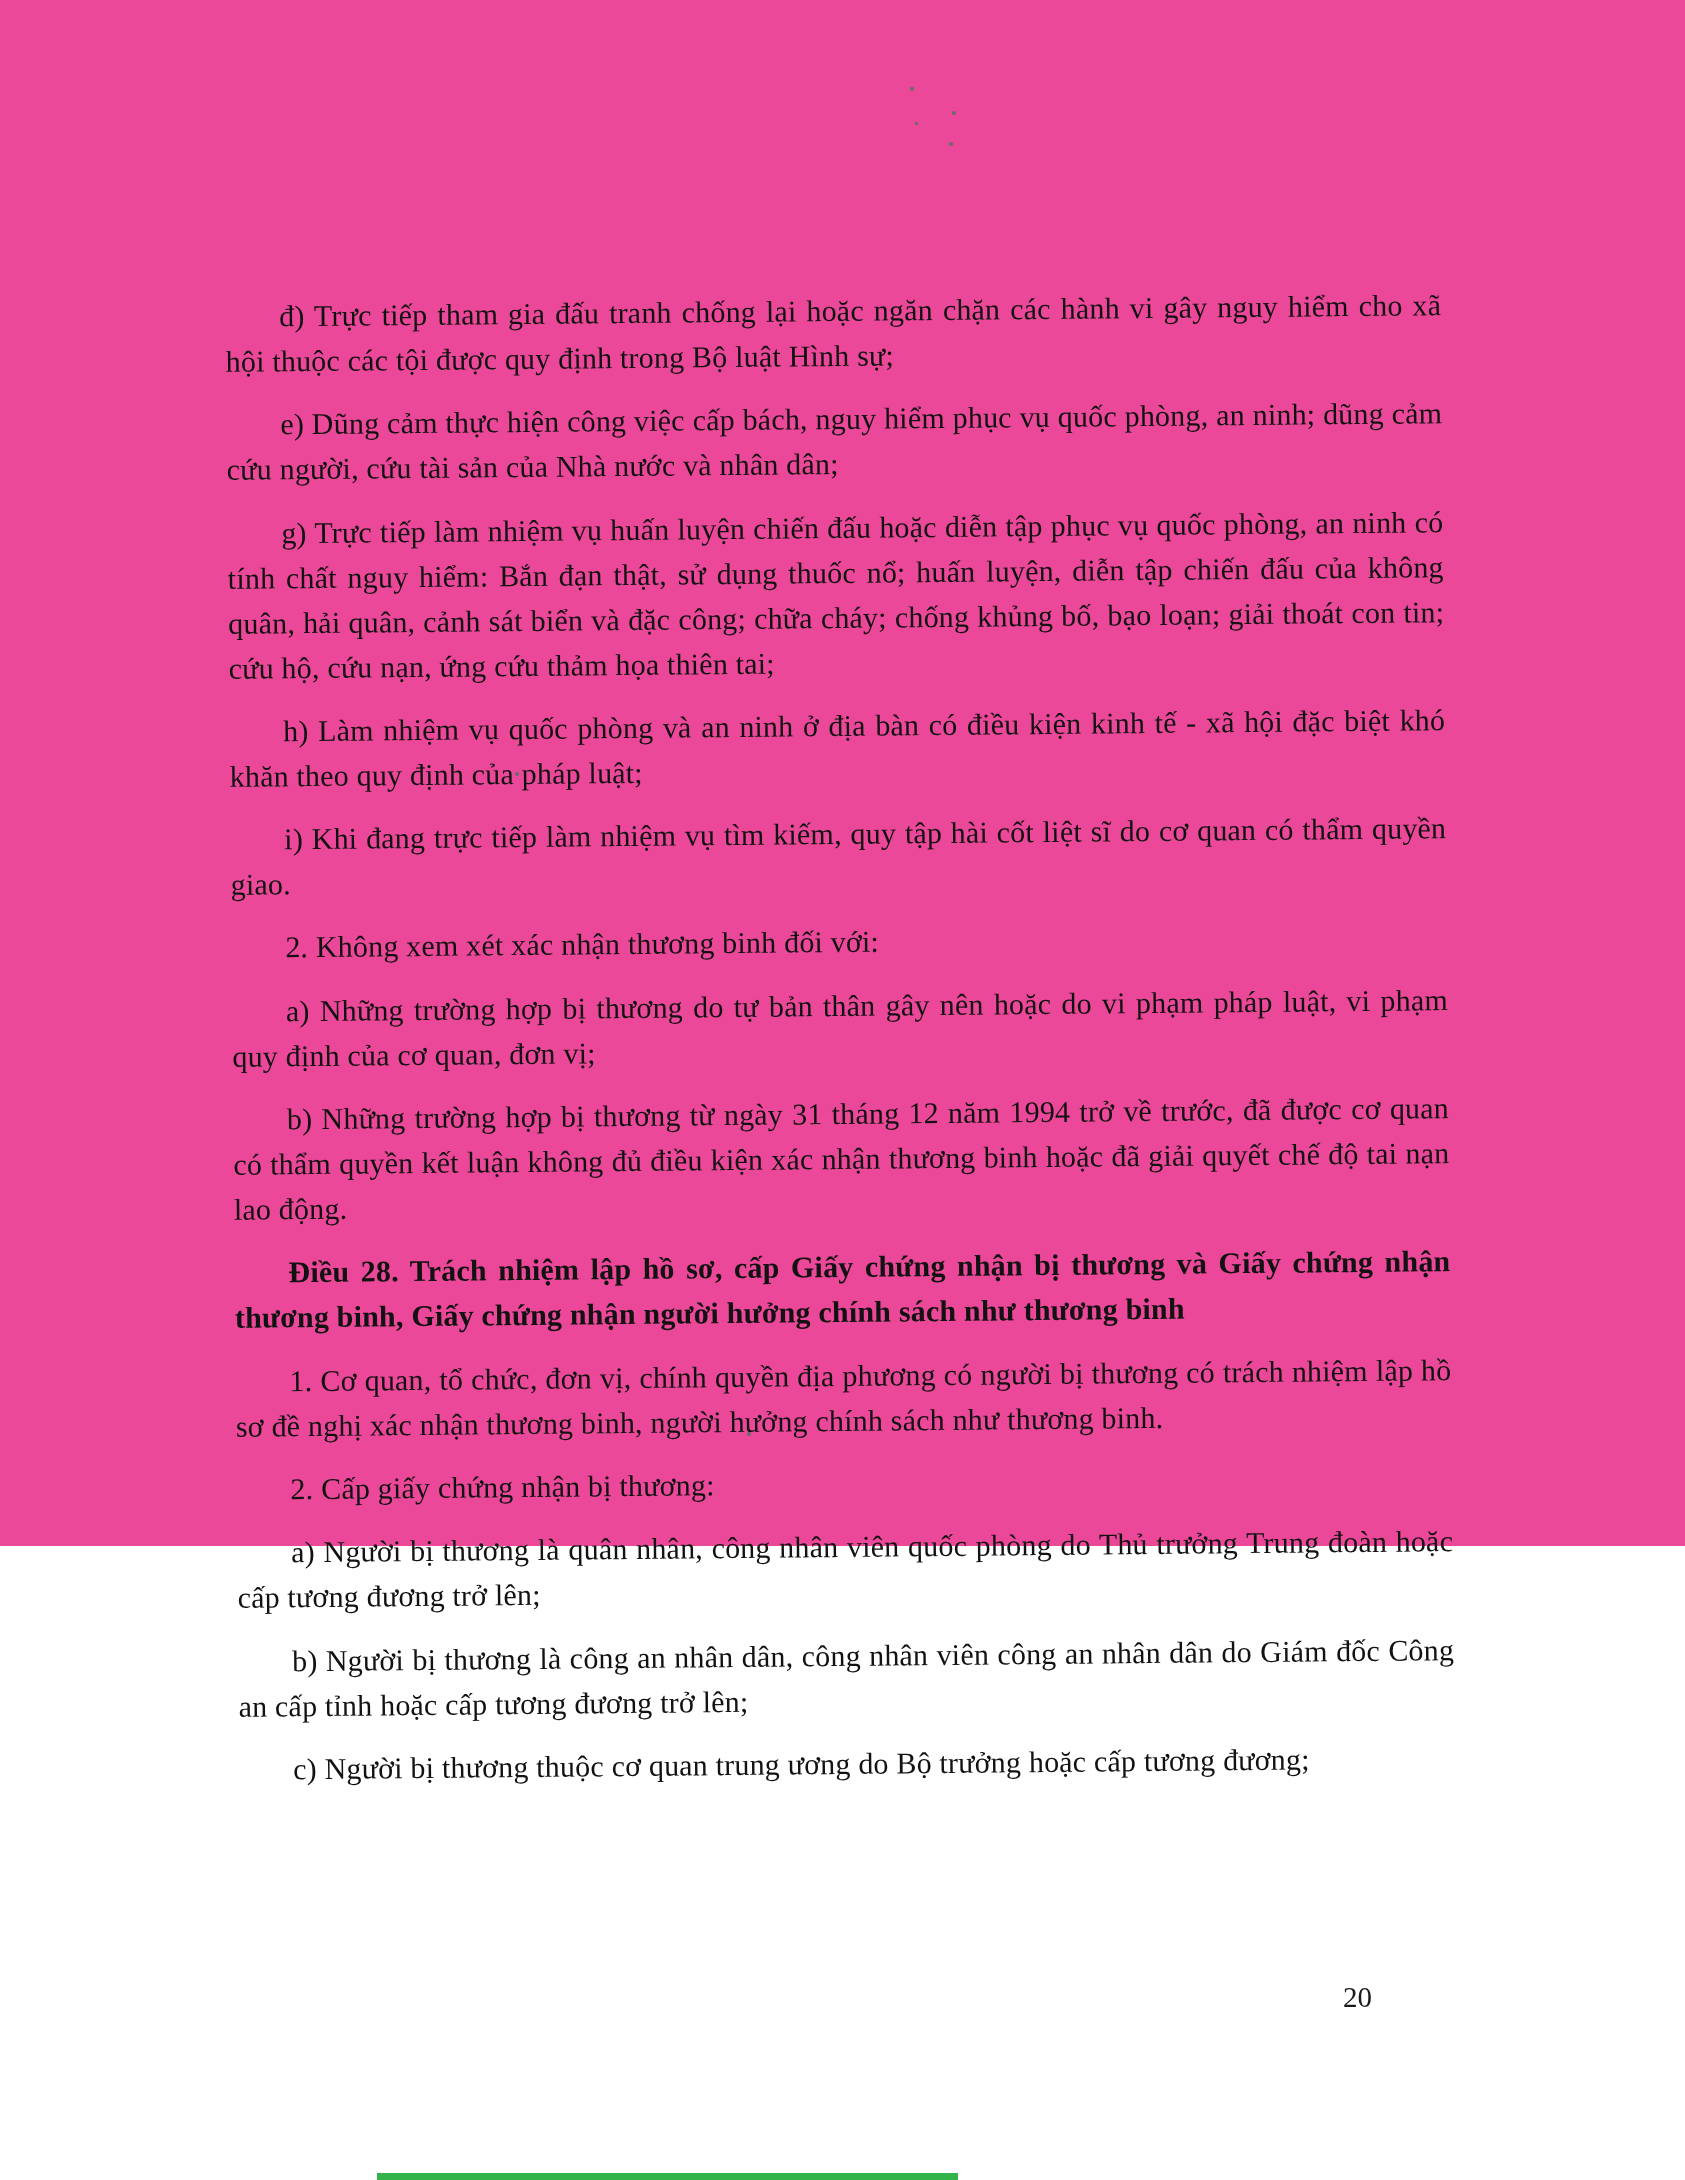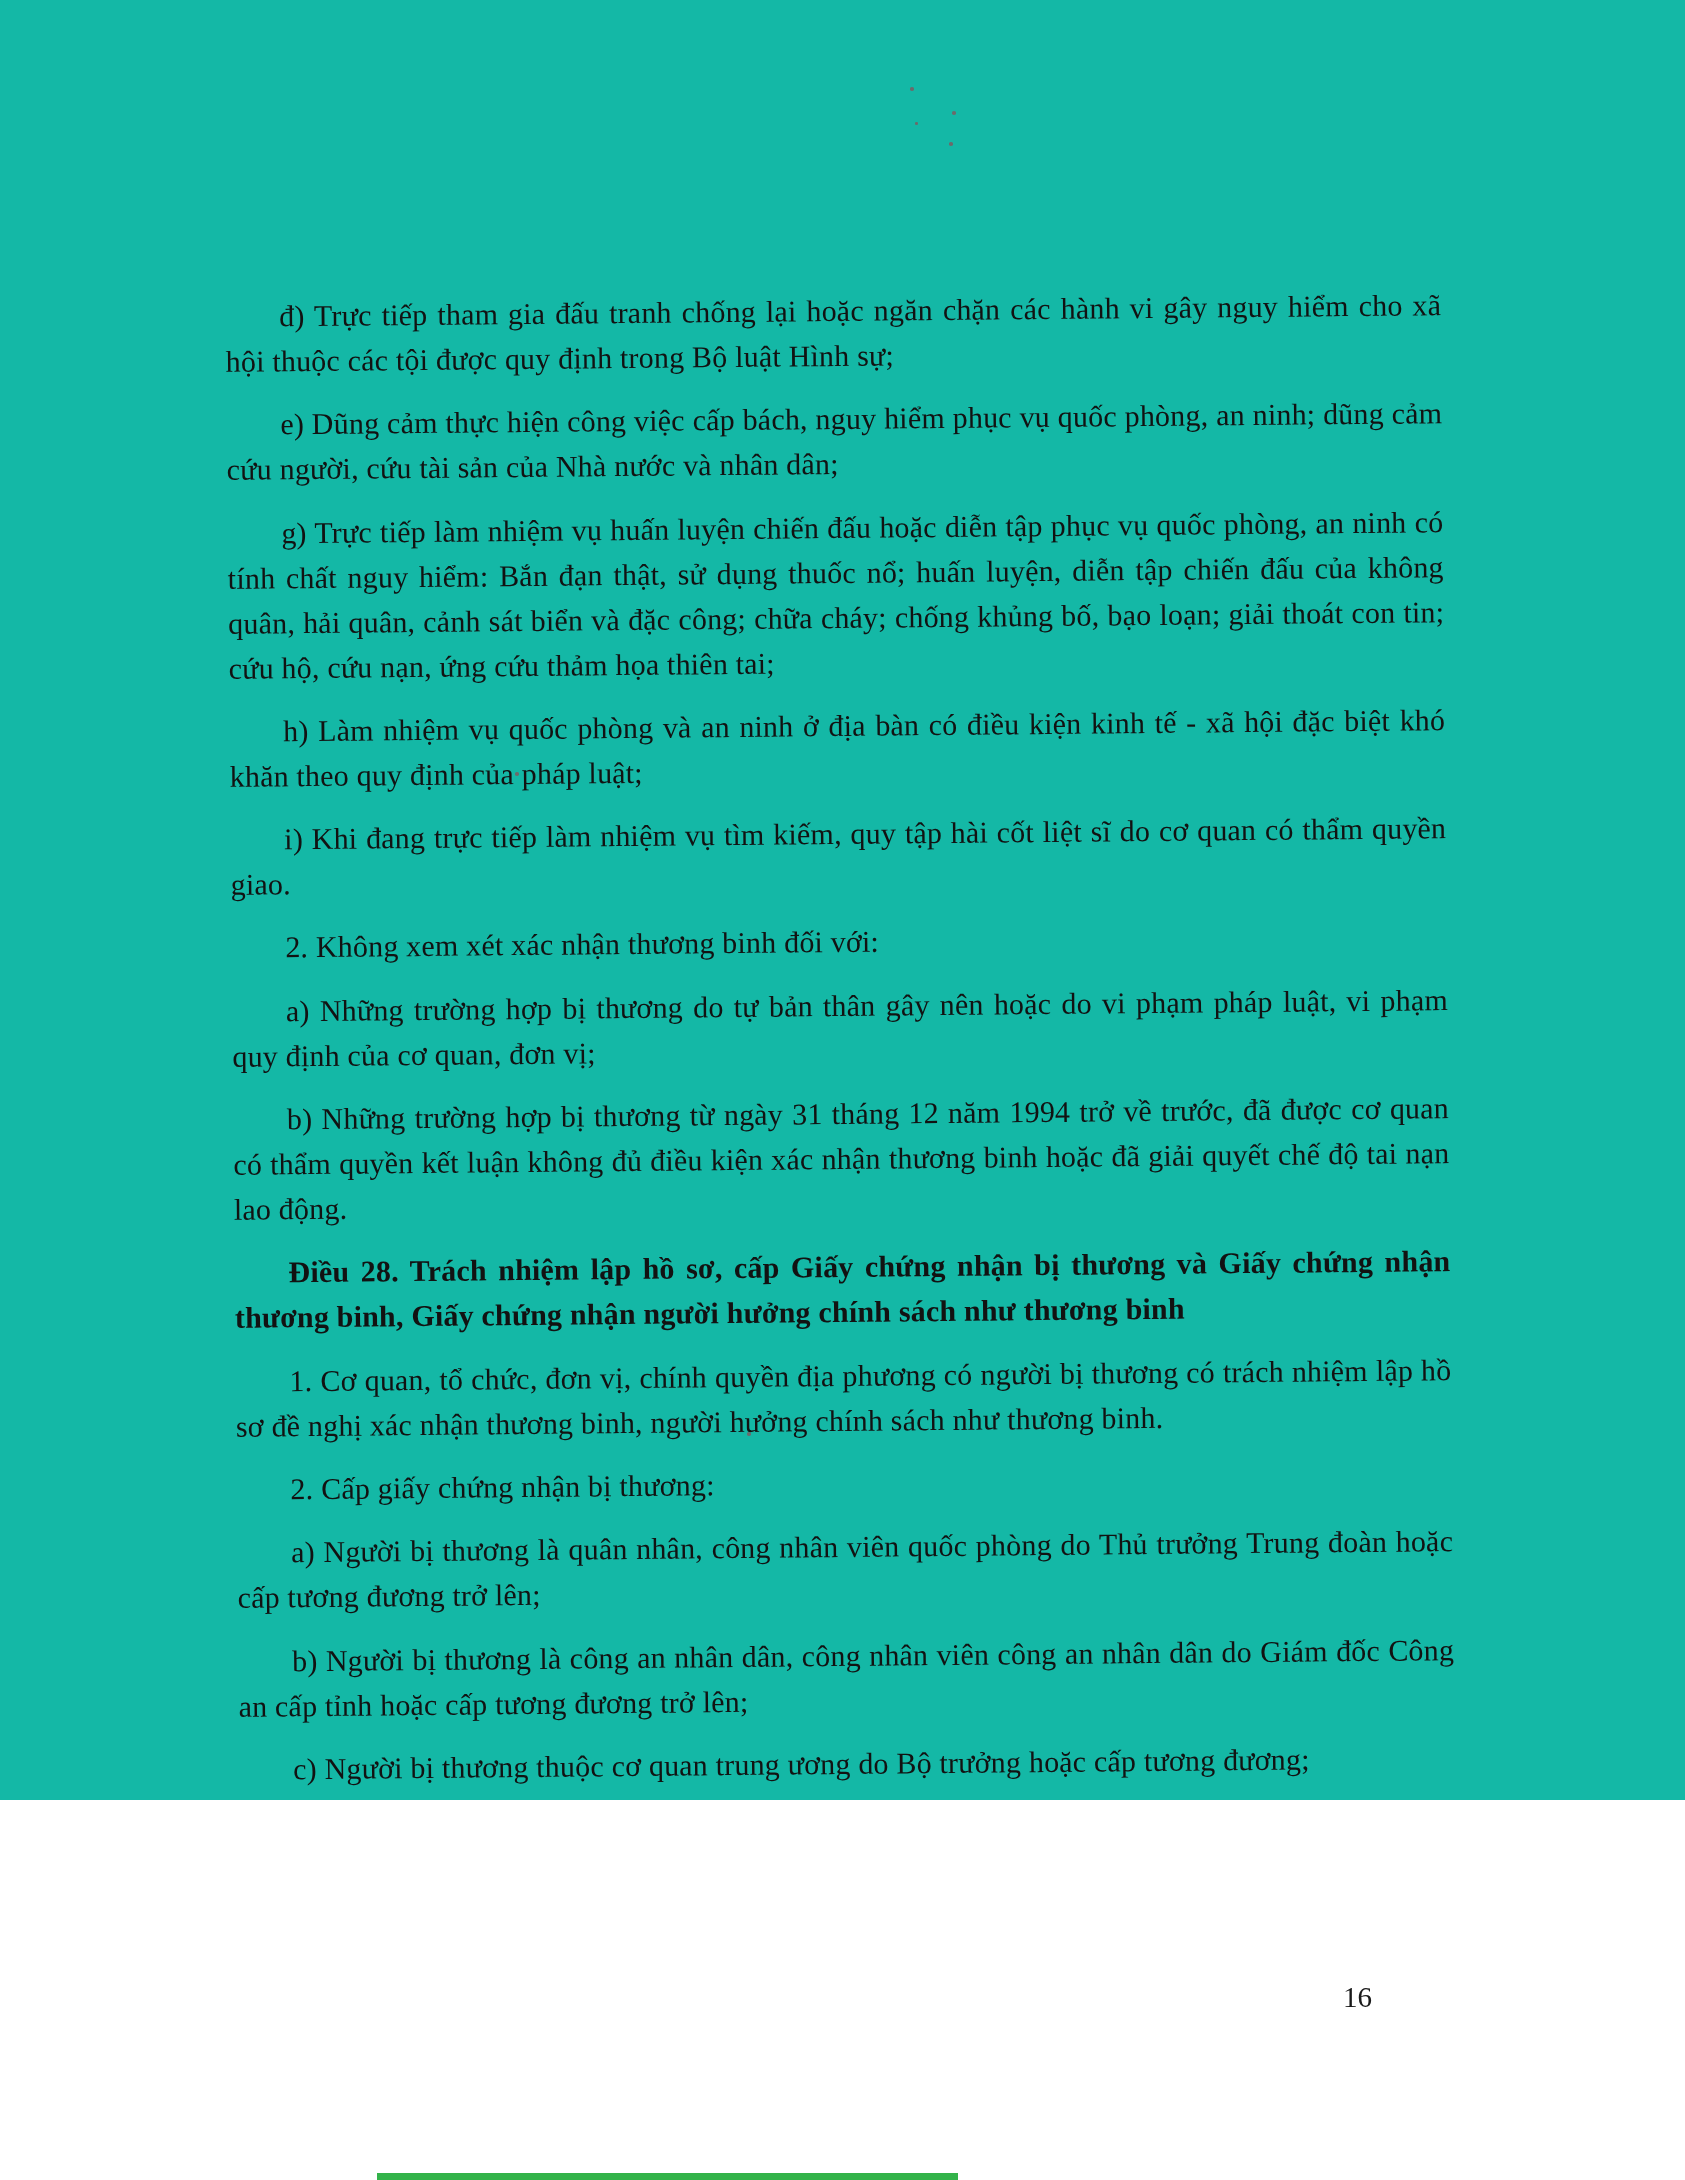--- a/index.html
+++ b/index.html
@@ -7,22 +7,22 @@
     padding: 0;
     background: #ffffff;
     width: 1686px;
     height: 2181px;
     overflow: hidden;
     font-family: "Liberation Serif", "DejaVu Serif", serif;
   }
   .page {
     position: relative;
     width: 1686px;
-    height: 1800px;
-    background: #14b8a6;
+    height: 1546px;
+    background: #ec4899;
   }
   .content {
     position: absolute;
     left: 225px;
     top: 288px;
     width: 1216px;
     transform: rotate(-0.55deg);
     transform-origin: 50% 0;
     color: #121212;
   }
@@ -80,21 +80,21 @@
     <p class="para">a) Những trường hợp bị thương do tự bản thân gây nên hoặc do vi phạm pháp luật, vi phạm quy định của cơ quan, đơn vị;</p>
     <p class="para">b) Những trường hợp bị thương từ ngày 31 tháng 12 năm 1994 trở về trước, đã được cơ quan có thẩm quyền kết luận không đủ điều kiện xác nhận thương binh hoặc đã giải quyết chế độ tai nạn lao động.</p>
     <p class="para bold">Điều 28. Trách nhiệm lập hồ sơ, cấp Giấy chứng nhận bị thương và Giấy chứng nhận thương binh, Giấy chứng nhận người hưởng chính sách như thương binh</p>
     <p class="para">1. Cơ quan, tổ chức, đơn vị, chính quyền địa phương có người bị thương có trách nhiệm lập hồ sơ đề nghị xác nhận thương binh, người hưởng chính sách như thương binh.</p>
     <p class="para">2. Cấp giấy chứng nhận bị thương:</p>
     <p class="para">a) Người bị thương là quân nhân, công nhân viên quốc phòng do Thủ trưởng Trung đoàn hoặc cấp tương đương trở lên;</p>
     <p class="para">b) Người bị thương là công an nhân dân, công nhân viên công an nhân dân do Giám đốc Công an cấp tỉnh hoặc cấp tương đương trở lên;</p>
     <p class="para">c) Người bị thương thuộc cơ quan trung ương do Bộ trưởng hoặc cấp tương đương;</p>
   </div>
 
-  <div class="page-number">16</div>
+  <div class="page-number">20</div>
 
   <span class="speck s1"></span>
   <span class="speck s2"></span>
   <span class="speck s3"></span>
   <span class="speck s4"></span>
   <span class="speck s5"></span>
   <span class="speck s6"></span>
 
   <div class="bottom-strip"></div>
 

